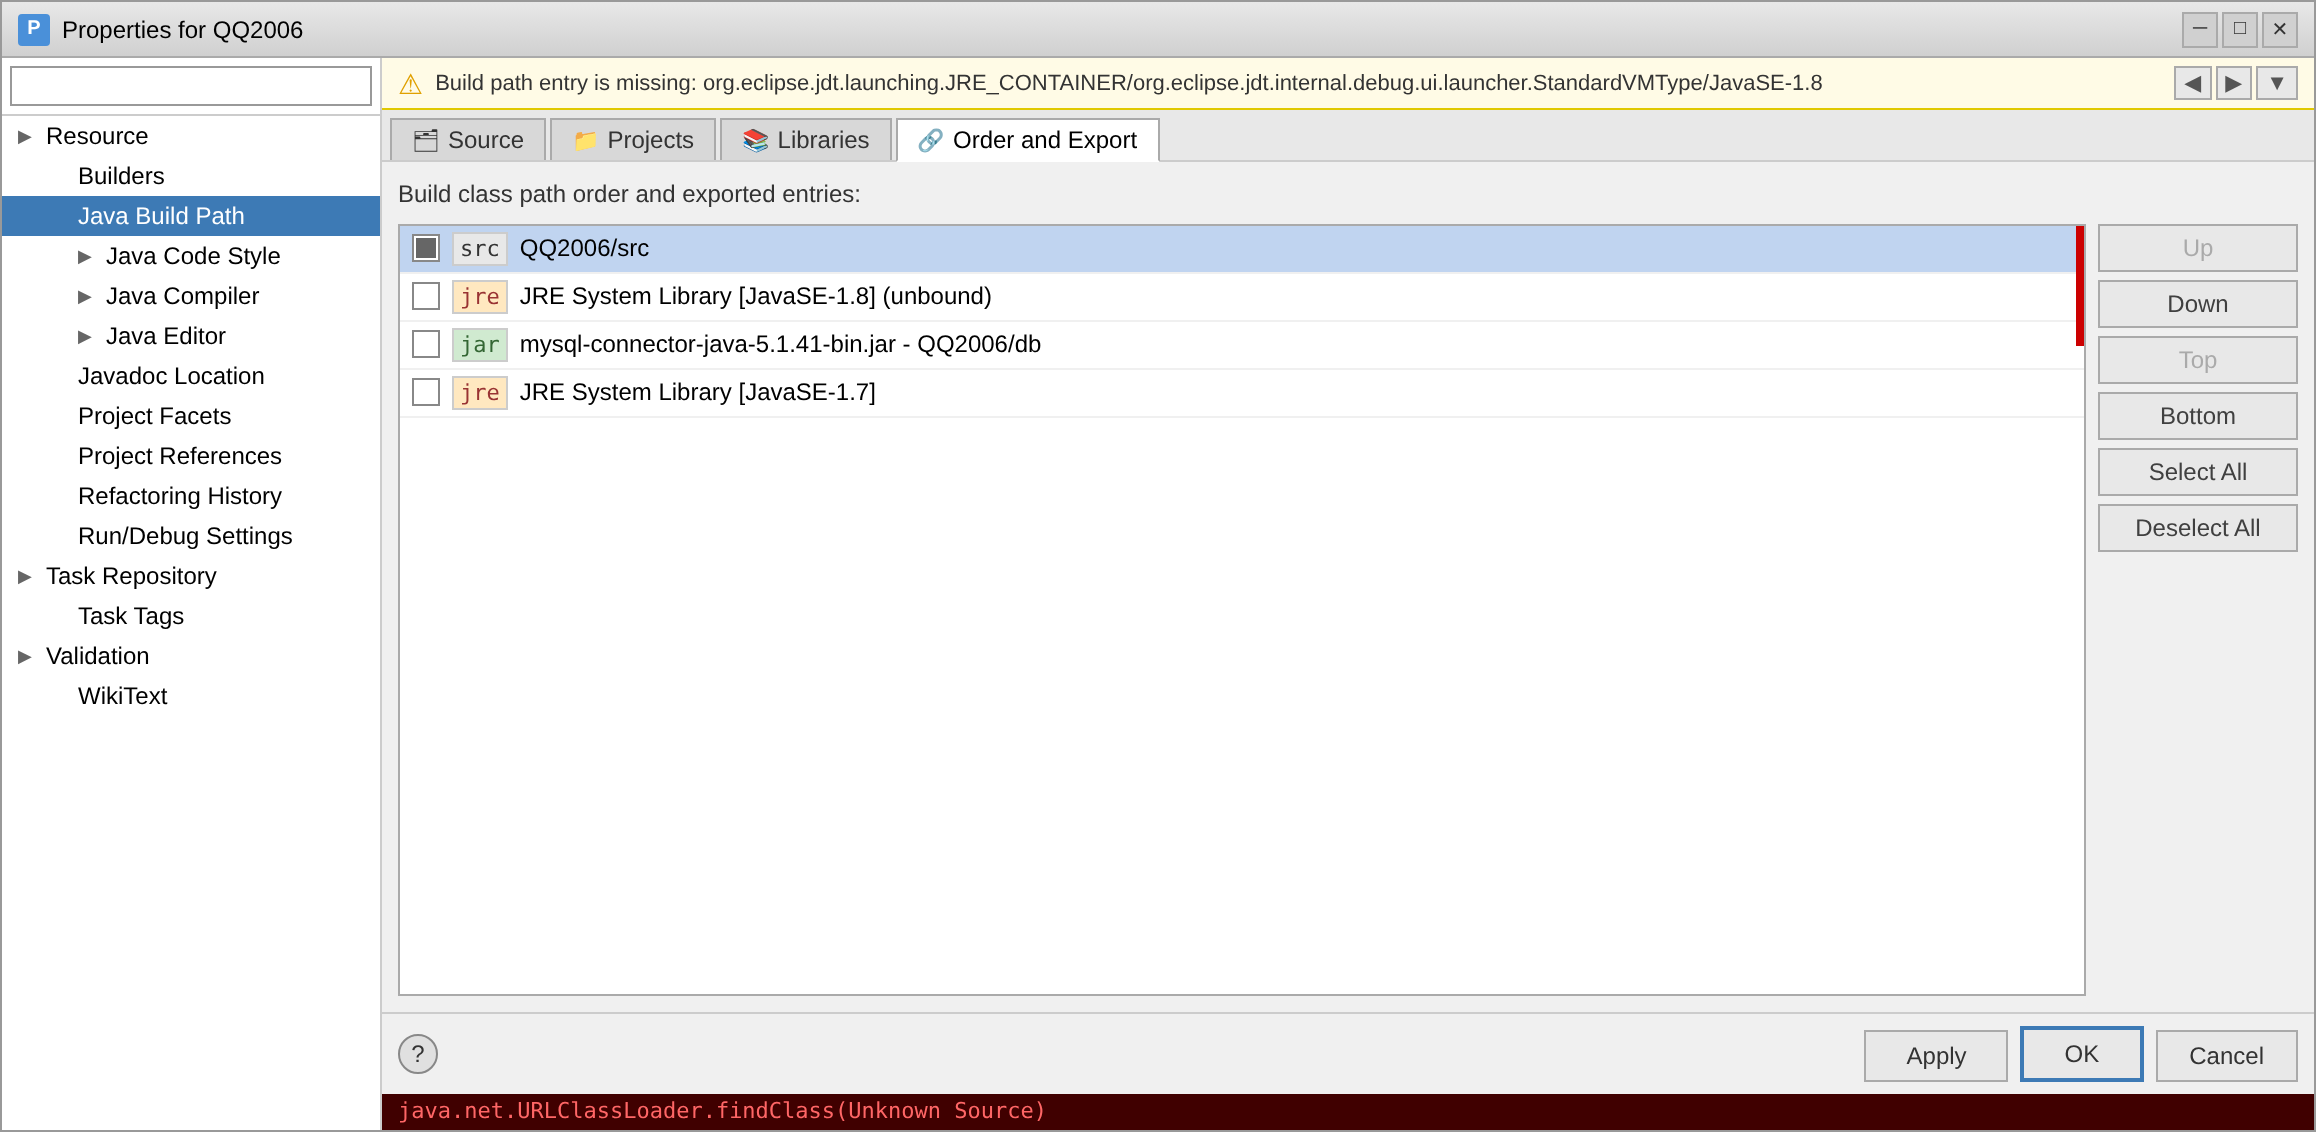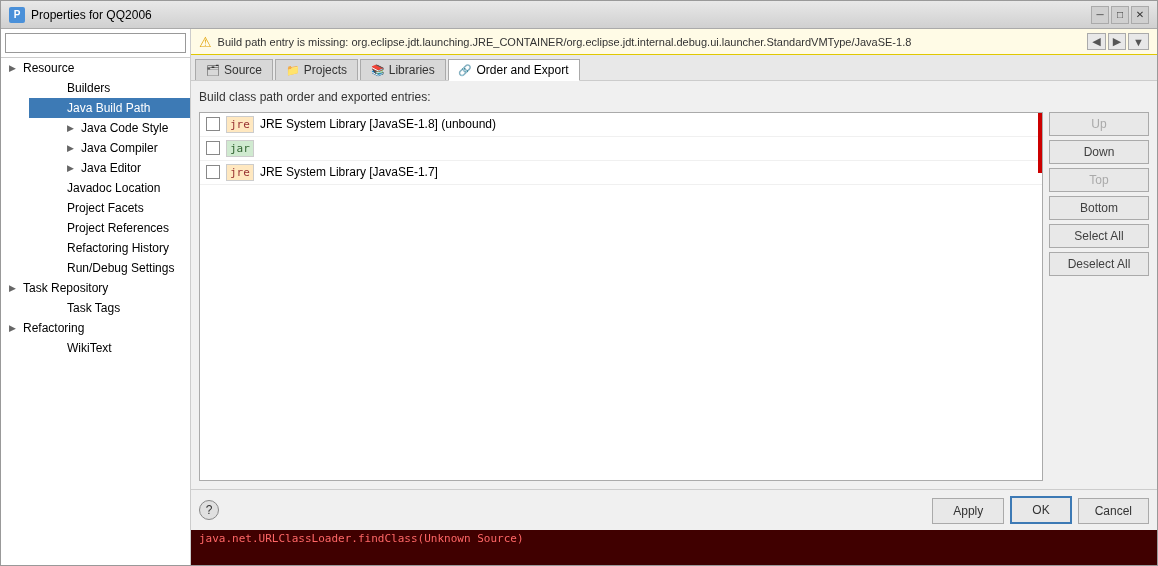--- a/index.html
+++ b/index.html
@@ -127,21 +127,20 @@
     }
 
     .chevron {
       font-size: 9px;
       color: #666;
       width: 10px;
     }
 
     .sidebar-indent {
       padding-left: 38px;
-      margin-left: 28px;
     }
 
     
     .content {
       flex: 1;
       display: flex;
       flex-direction: column;
       overflow: hidden;
     }
 
@@ -371,21 +370,21 @@
       height: 60px;
     }
 
     
     .bottom-code-bar {
       background: #400000;
       color: #ff6666;
       font-family: monospace;
       font-size: 11px;
       padding: 2px 8px;
-      height: 35px;
+      height: 18px;
       overflow: hidden;
     }
   </style>
 </head>
 <body>
 
 <div class="dialog">
 
   <div class="title-bar">
     <div class="title-bar-icon">
@@ -459,21 +458,21 @@
           <span class="chevron">▶</span>
           <span>Task Repository</span>
         </div>
 
         <div class="sidebar-item sidebar-indent">
           <span>Task Tags</span>
         </div>
 
         <div class="sidebar-item has-children">
           <span class="chevron">▶</span>
-          <span>Refactoring</span>
+          <span>Validation</span>
         </div>
 
         <div class="sidebar-item sidebar-indent">
           <span>WikiText</span>
         </div>
       </div>
     </div>
 
     <div class="content">
 
@@ -508,30 +507,38 @@
 
       <div class="main-panel">
         <div class="panel-desc">
           <div>Build class path order and exported entries:</div>
         </div>
 
         <div class="panel-content">
 
           <div class="entries-list" style="position:relative;">
 
+            <div class="entry-item selected">
+              <div class="entry-checkbox checked">
+                <div class="entry-checkbox-inner"></div>
+              </div>
+              <span style="font-size:11px;background:#e8e8e8;border:1px solid #ccc;padding:1px 3px;color:#333;font-family:monospace;">src</span>
+              <span class="entry-text">QQ2006/src</span>
+            </div>
 
             <div class="entry-item">
               <div class="entry-checkbox"></div>
               <span style="font-size:11px;background:#ffe8c0;border:1px solid #ccc;padding:1px 3px;color:#933;font-family:monospace;">jre</span>
               <span class="entry-text">JRE System Library [JavaSE-1.8] (unbound)</span>
             </div>
 
             <div class="entry-item">
               <div class="entry-checkbox"></div>
               <span style="font-size:11px;background:#d0ead0;border:1px solid #ccc;padding:1px 3px;color:#363;font-family:monospace;">jar</span>
+              <span class="entry-text">mysql-connector-java-5.1.41-bin.jar - QQ2006/db</span>
             </div>
 
             <div class="entry-item">
               <div class="entry-checkbox"></div>
               <span style="font-size:11px;background:#ffe8c0;border:1px solid #ccc;padding:1px 3px;color:#933;font-family:monospace;">jre</span>
               <span class="entry-text">JRE System Library [JavaSE-1.7]</span>
             </div>
 
             <div class="scroll-accent"></div>
           </div>

